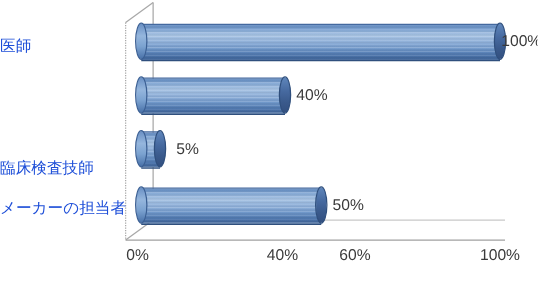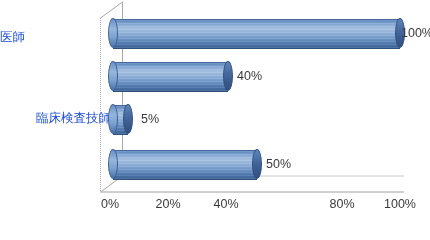--- a/index.html
+++ b/index.html
@@ -108,21 +108,22 @@
     <line x1="100.5" y1="18" x2="122.5" y2="2" stroke="#a8a8a8" stroke-width="1"></line>
 
     <line x1="100.5" y1="192" x2="122.5" y2="176" stroke="#a8a8a8" stroke-width="1"></line>
 
     <line x1="100.5" y1="192" x2="404" y2="192" stroke="#a0a0a0" stroke-width="1"></line>
 
     <line x1="122.5" y1="176" x2="404" y2="176" stroke="#c8c8c8" stroke-width="1"></line>
   </svg>
 
   <div class="cat-label-box" style="top:31px;">医師</div>
-  <div class="cat-label-box" style="top:112px;padding-left:36px;">臨床検査技師</div>
+  <div class="cat-label-box" style="top:128px;">臨床検査技師</div>
+  <div class="cat-label-box" style="top:160px;">メーカーの担当者</div>
 
   <div class="bar-cyl" style="left:113px; top:19px; width:287px; height:28px;">
     <div class="bar-body"></div>
     <div class="bar-leftcap" style="left:-5px; width:10px;"></div>
     <div class="bar-cap" style="right:-5px; width:10px;"></div>
   </div>
   <div class="value-label" style="left:401px; top:27px;">100%</div>
 
   <div class="bar-cyl" style="left:113px; top:62px; width:115px; height:28px;">
     <div class="bar-body"></div>
@@ -139,18 +140,17 @@
   <div class="value-label" style="left:141px; top:113px;">5%</div>
 
   <div class="bar-cyl" style="left:113px; top:150px; width:144px; height:28px;">
     <div class="bar-body"></div>
     <div class="bar-leftcap" style="left:-5px; width:10px;"></div>
     <div class="bar-cap" style="right:-5px; width:10px;"></div>
   </div>
   <div class="value-label" style="left:266px; top:158px;text-align:center;">50%</div>
 
   <div class="tick-label" style="left:85px; top:198px; width:50px;">0%</div>
-  <div class="tick-label" style="left:143px; top:198px; width:50px;">20%</div>
   <div class="tick-label" style="left:201px; top:198px; width:50px;">40%</div>
-  <div class="tick-label" style="left:317px; top:198px; width:50px;">80%</div>
+  <div class="tick-label" style="left:259px; top:198px; width:50px;">60%</div>
   <div class="tick-label" style="left:375px; top:198px; width:50px;">100%</div>
 
 </div>
 
 </body></html>

